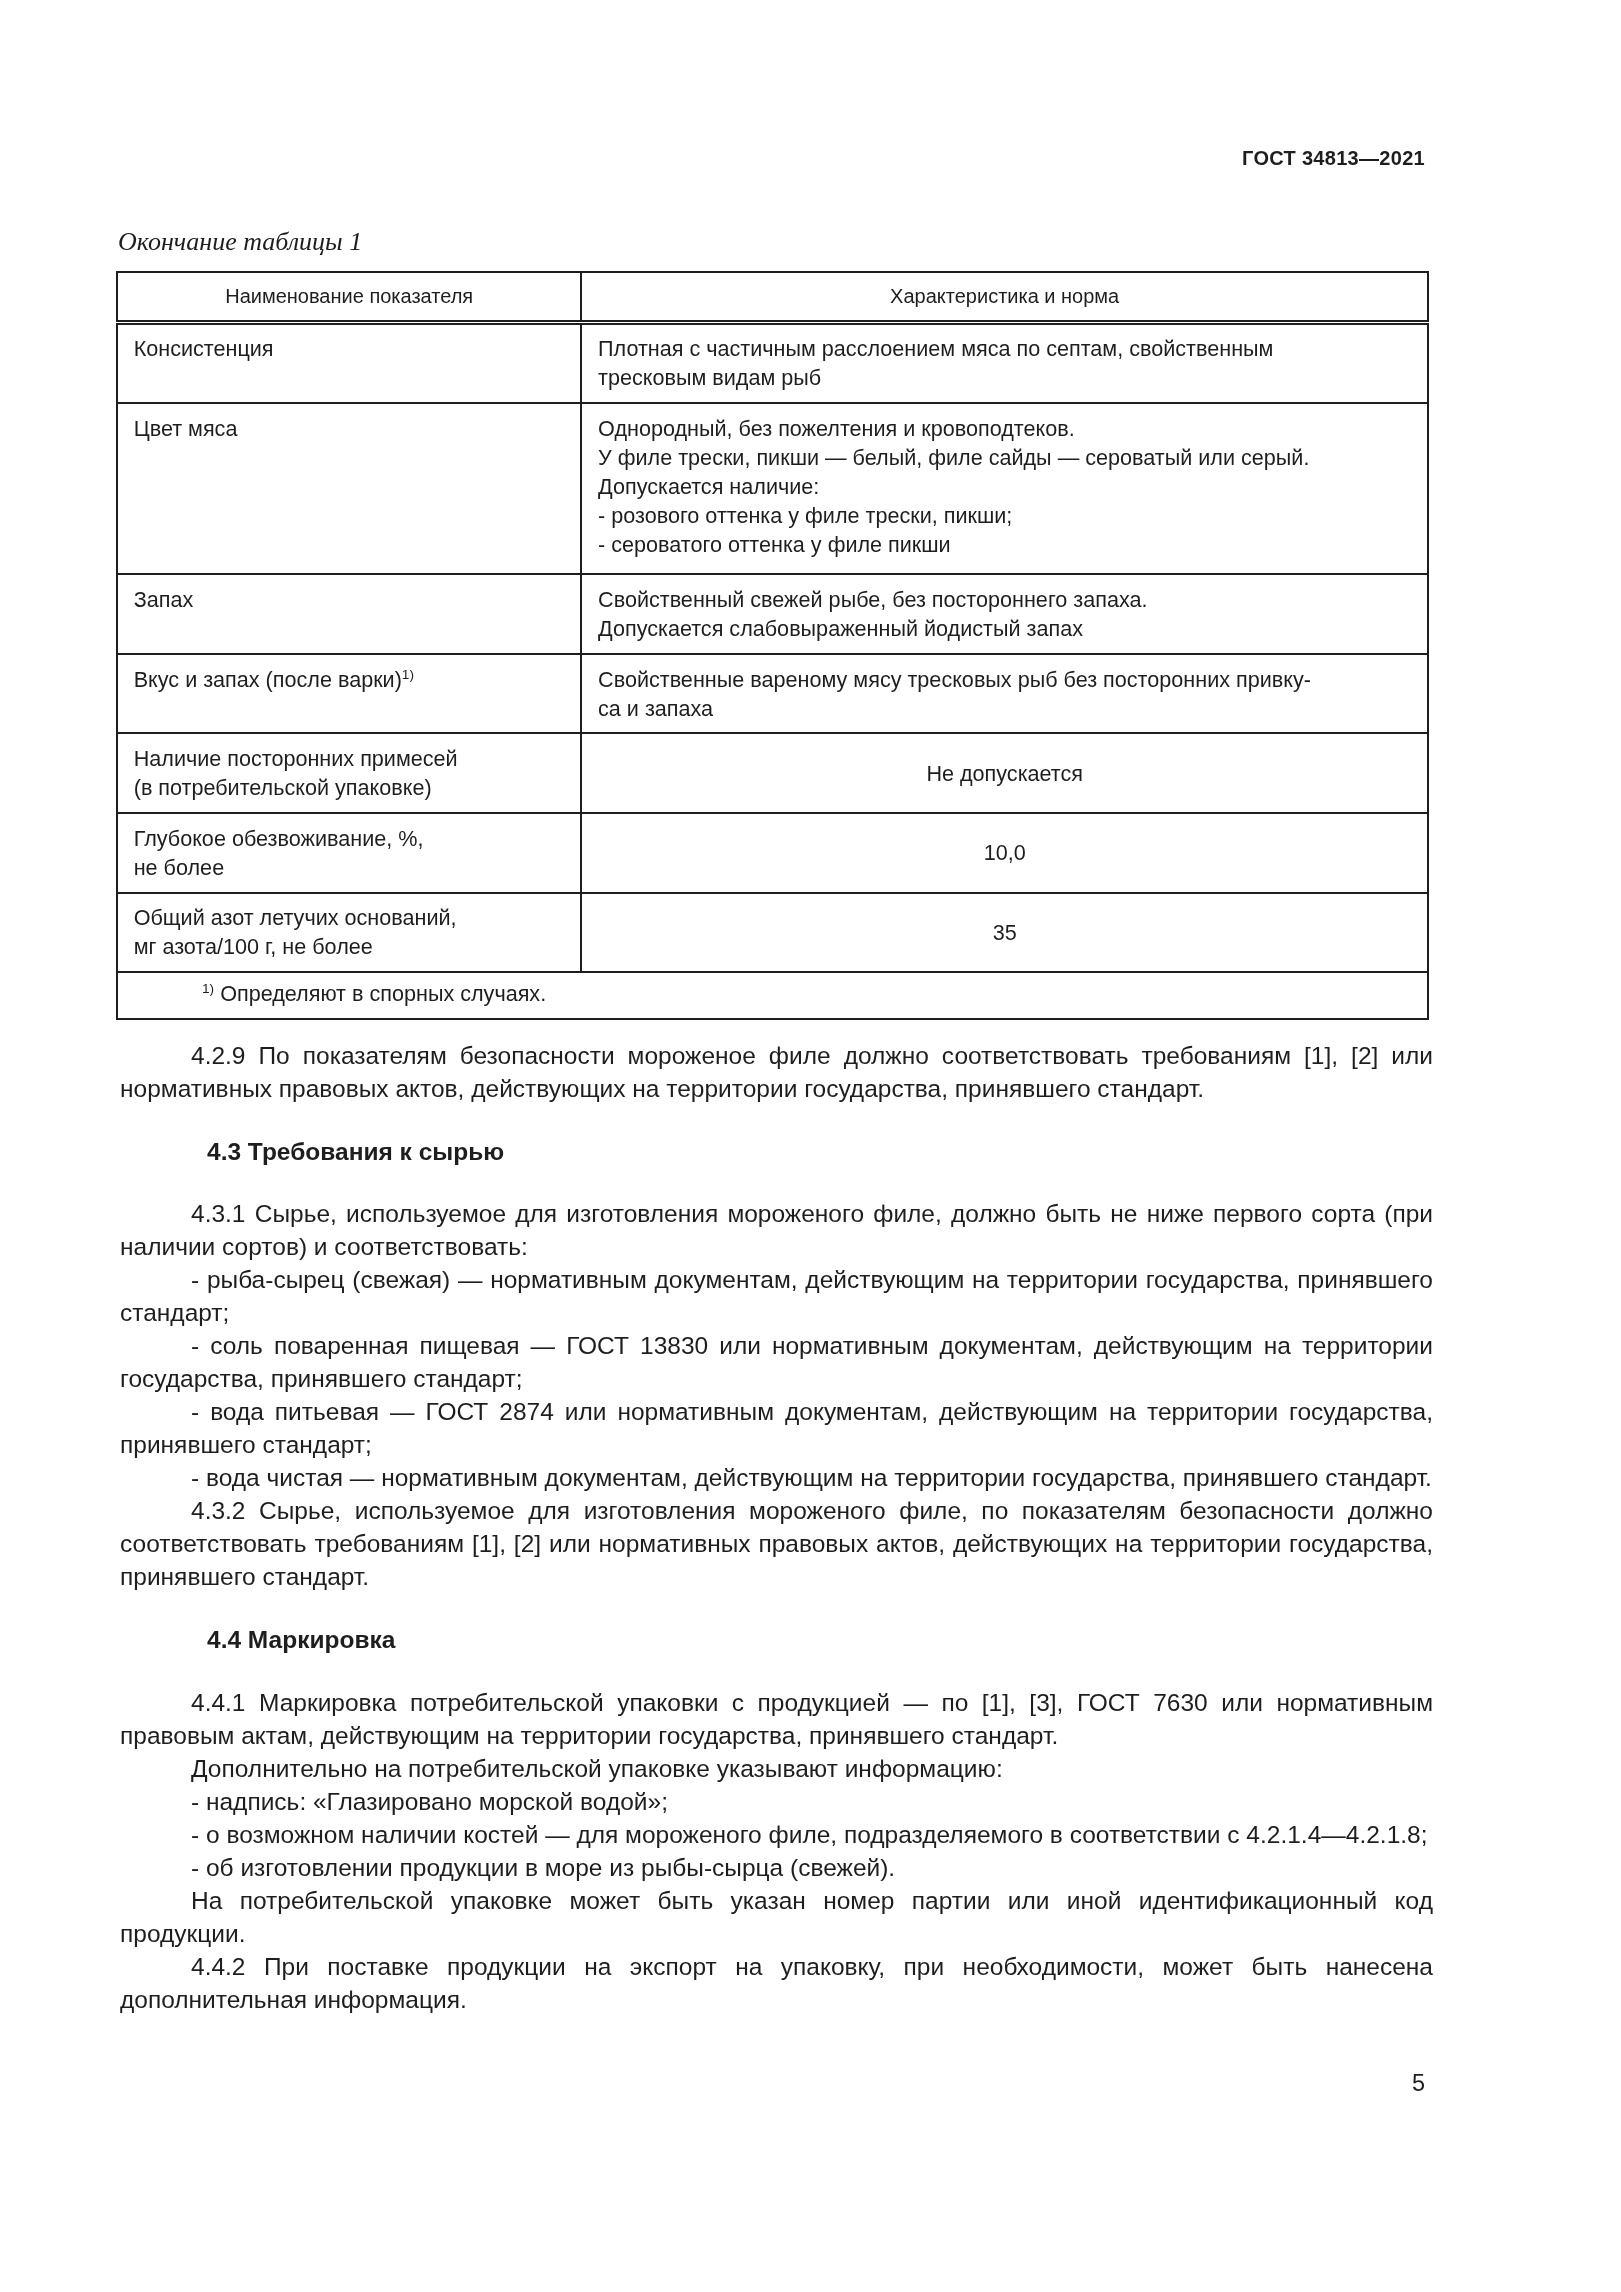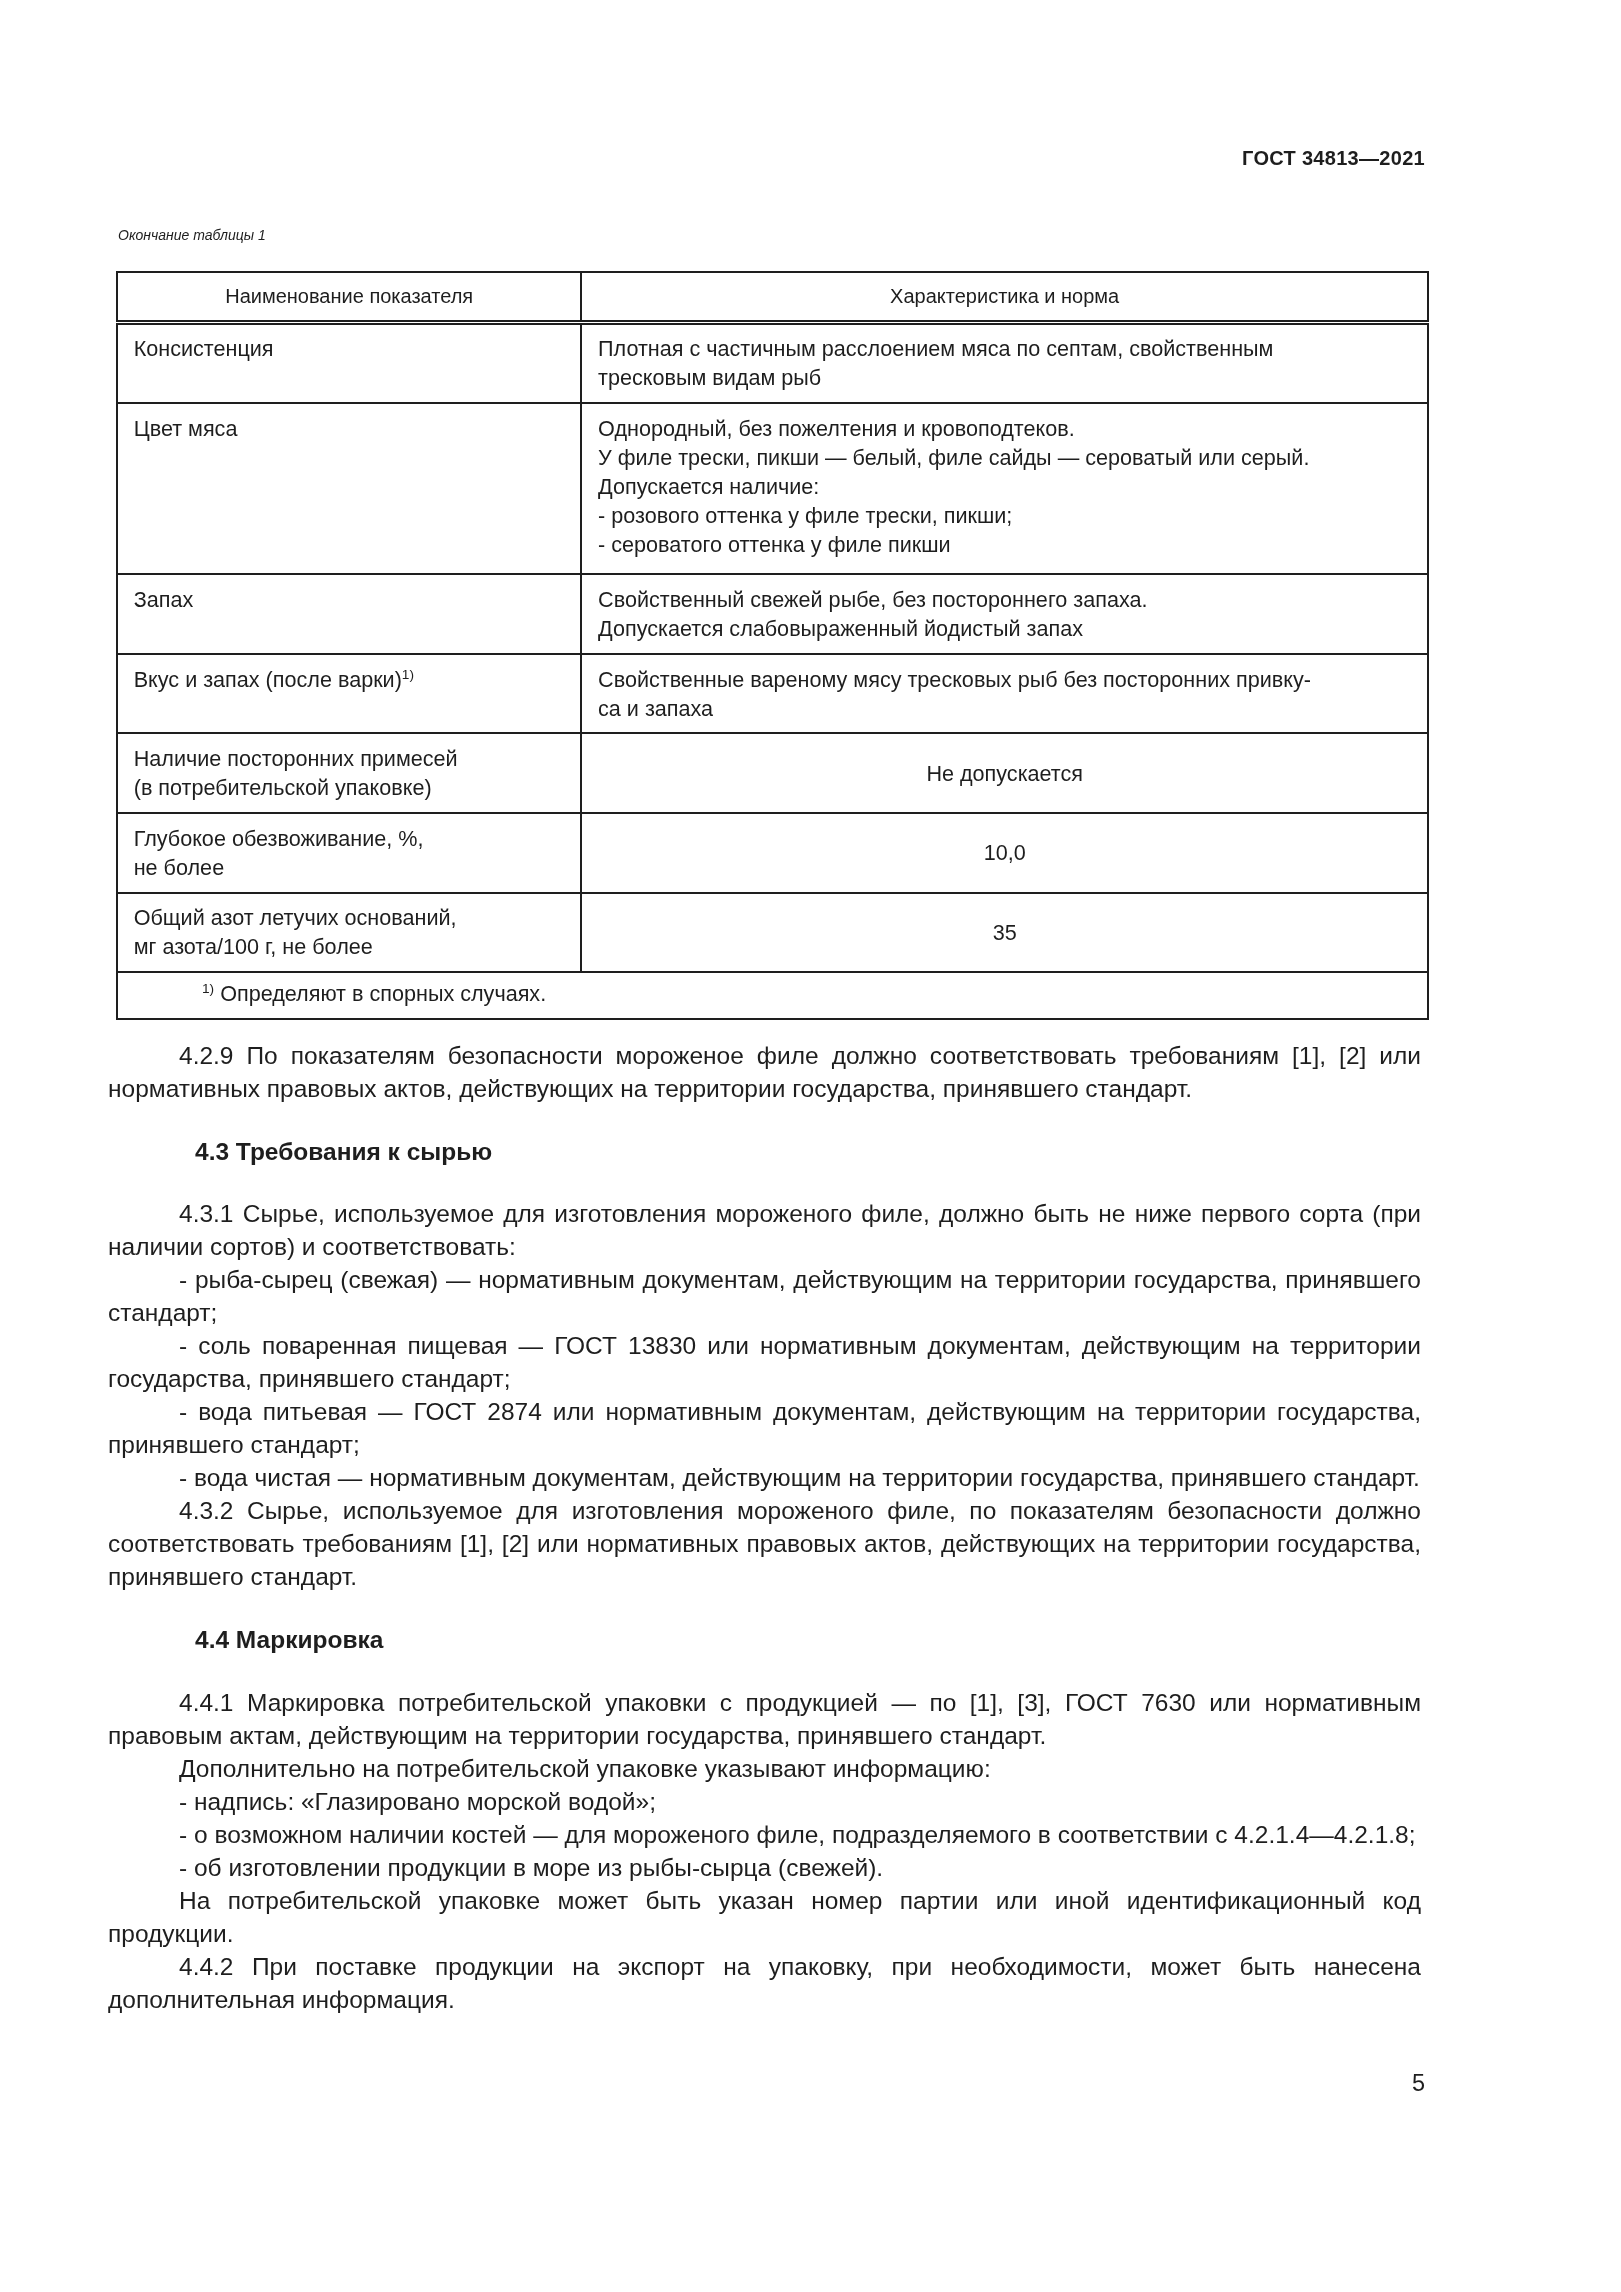--- a/index.html
+++ b/index.html
@@ -1,31 +1,31 @@
 <!DOCTYPE html>
 <html><head>
 <meta charset="utf-8">
 <style>
   html, body { margin: 0; padding: 0; background: #ffffff; }
   body { width: 1621px; height: 2293px; position: relative; overflow: hidden;
          font-family: "Liberation Sans", sans-serif; color: #1e1e1e; }
   .doc-code { position: absolute; top: 147px; right: 196px; font-size: 20px; font-weight: bold; letter-spacing: 0.3px; }
-  .table-caption { position: absolute; top: 227px; left: 118px; font-size: 14px; font-style: italic; }
+  .table-caption { position: absolute; top: 227px; left: 118px; font-size: 26px; font-style: italic; font-family: Liberation Serif, serif; }
   table.norms { position: absolute; top: 271px; left: 116px; width: 1313px; border-collapse: collapse;
                 font-size: 21.6px; line-height: 29px; }
   table.norms td, table.norms th { border: 2px solid #1e1e1e; vertical-align: top; padding: 9.8px 15.7px; }
   table.norms th { font-weight: normal; font-size: 20px; padding: 8.8px 15.7px 8.8px 15.7px; height: 25.5px; text-align: center; vertical-align: middle; }
   table.norms thead tr { border-bottom: 5.9px double #1e1e1e; }
   table.norms thead th { border-bottom: 5.9px double #1e1e1e; }
   table.norms td.col1 { width: 431px; }
   table.norms td.center { text-align: center; vertical-align: middle; }
   table.norms tr.thick td { border-top-width: 2.9px; }
   table.norms td.note { padding: 5.9px 15.7px 9.8px 84px; }
   sup { font-size: 13.7px; line-height: 0; vertical-align: super; }
-  .body-text { position: absolute; left: 108px; width: 1313px; font-size: 24.5px; line-height: 33px; text-align: justify; }
+  .body-text { position: absolute; left: 120px; width: 1313px; font-size: 24.5px; line-height: 33px; text-align: justify; }
   .body-text p { margin: 0; text-indent: 71px; }
   .body-text h3 { margin: 16px; font-size: 24.5px; font-weight: bold; text-indent: 71px; }
   .gap-sm { height: 13.7px; }
   .page-num { position: absolute; top: 2070px; right: 196px; font-size: 23.5px; }
 </style>
 </head>
 <body>
 
 <div class="doc-code">ГОСТ 34813—2021</div>
 

